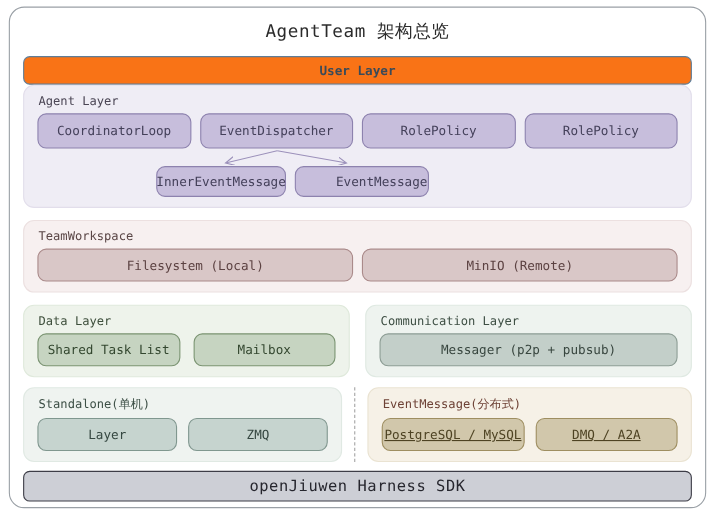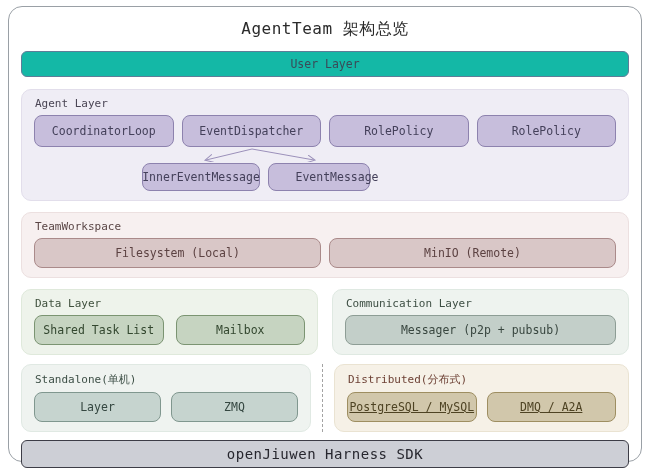--- a/index.html
+++ b/index.html
@@ -25,24 +25,24 @@
     margin: 6px 0 11px 0;
   }
 
   .bar {
     display: flex; align-items: center; justify-content: center;
     border-radius: 6px;
     font-size: 11.5px;
   }
   .user-bar {
     height: 26px;
-    background: #14b8a6;
+    background: #f97316;
     border: 1.5px solid #5e7d98;
     color: #3a4a58;
-    margin-bottom: 12px;
+    font-weight: bold;
   }
 
   .group {
     border-radius: 10px;
     padding: 5px 12px 9px 12px;
   }
   .group-label { font-size: 11px; margin: 2px 0 5px 1px; }
 
   .row { display: flex; }
   .gap8 { gap: 8px; }
@@ -56,21 +56,21 @@
   .grow { flex: 1; }
 
   
   .agent-layer { background: #efedf5; border: 1px solid #e2deeb; margin-bottom: 11px; }
   .agent-layer .group-label { color: #4a4554; }
   .node.purple { background: #c7bedc; border: 1px solid #8d82ae; color: #44405a; }
   .agent-layer .row.top-row .node { height: 32px; }
   .arrows { display: block; width: 586px; height: 14px; margin: 1px 0 1px 0; }
   .msg-row .node { height: 28px; }
   .msg1 { width: 118px; margin-left: 108px; }
-  .msg2 { width: 102px; margin-left: 8px; padding-left: 36px; }
+  .msg2 { width: 122px; margin-left: 8px; padding-left: 36px; }
 
   
   .team-workspace { background: #f7f0f0; border: 1px solid #ece0e0; margin-bottom: 11px; }
   .team-workspace .group-label { color: #5a4646; }
   .node.rose { background: #d9c7c7; border: 1px solid #aa8a8a; color: #5c4242; }
   .team-workspace .row { gap: 8px; }
 
   
   .mid-row { display: flex; gap: 14px; margin-bottom: 9px; }
   .data-layer { background: #eef3eb; border: 1px solid #dfe9db; flex: 1; }
@@ -166,21 +166,21 @@
   <div class="bottom-row">
     <section class="group standalone">
       <div class="group-label">Standalone(单机)</div>
       <div class="row">
         <div class="node teal">Layer</div>
         <div class="node teal">ZMQ</div>
       </div>
     </section>
     <div class="v-divider"></div>
     <section class="group distributed">
-      <div class="group-label">Distributed(分布式)</div>
+      <div class="group-label">EventMessage(分布式)</div>
       <div class="row">
         <div class="node tan">PostgreSQL / MySQL</div>
         <div class="node tan">DMQ / A2A</div>
       </div>
     </section>
   </div>
 
   <div class="bar sdk-bar">openJiuwen Harness SDK</div>
 
 </div>

